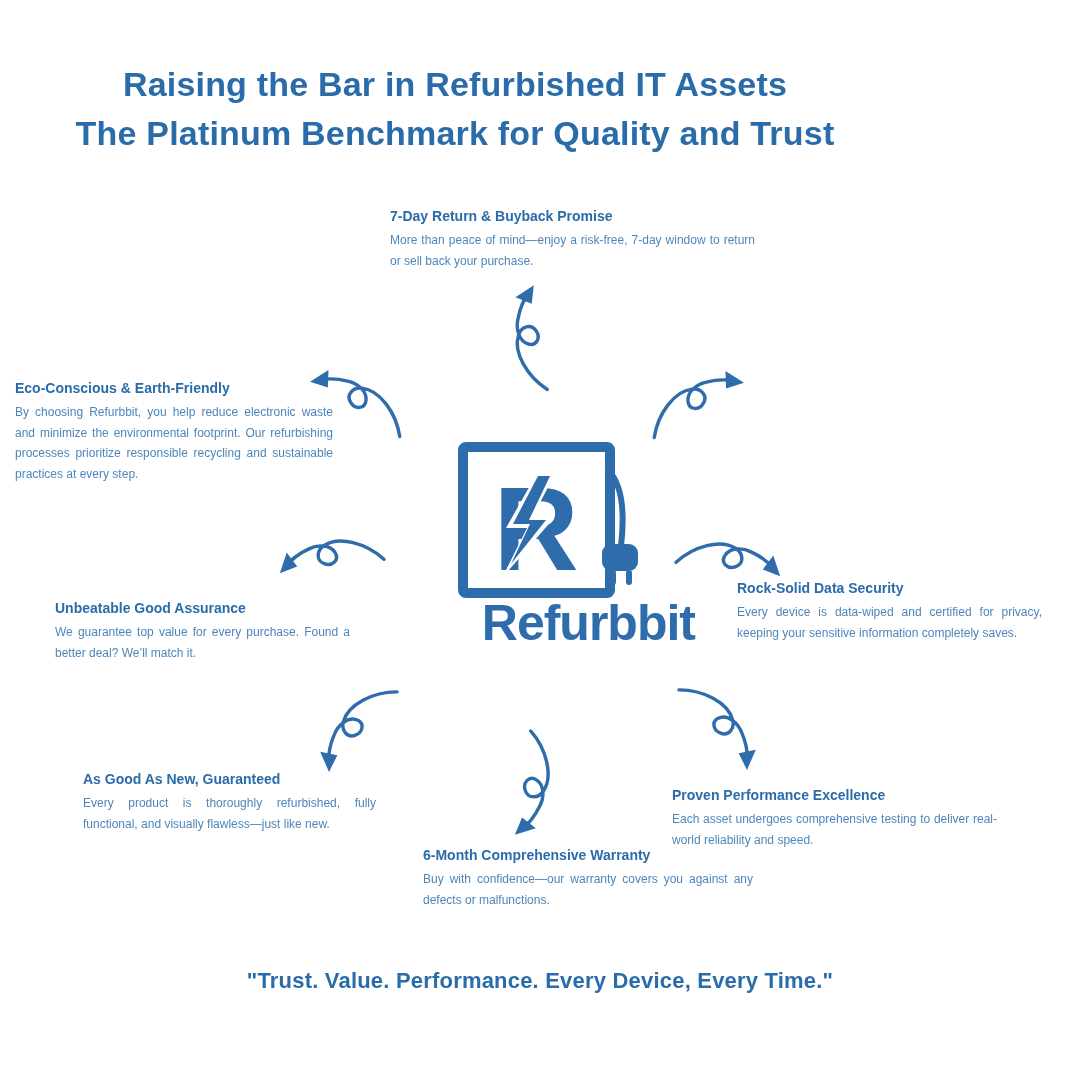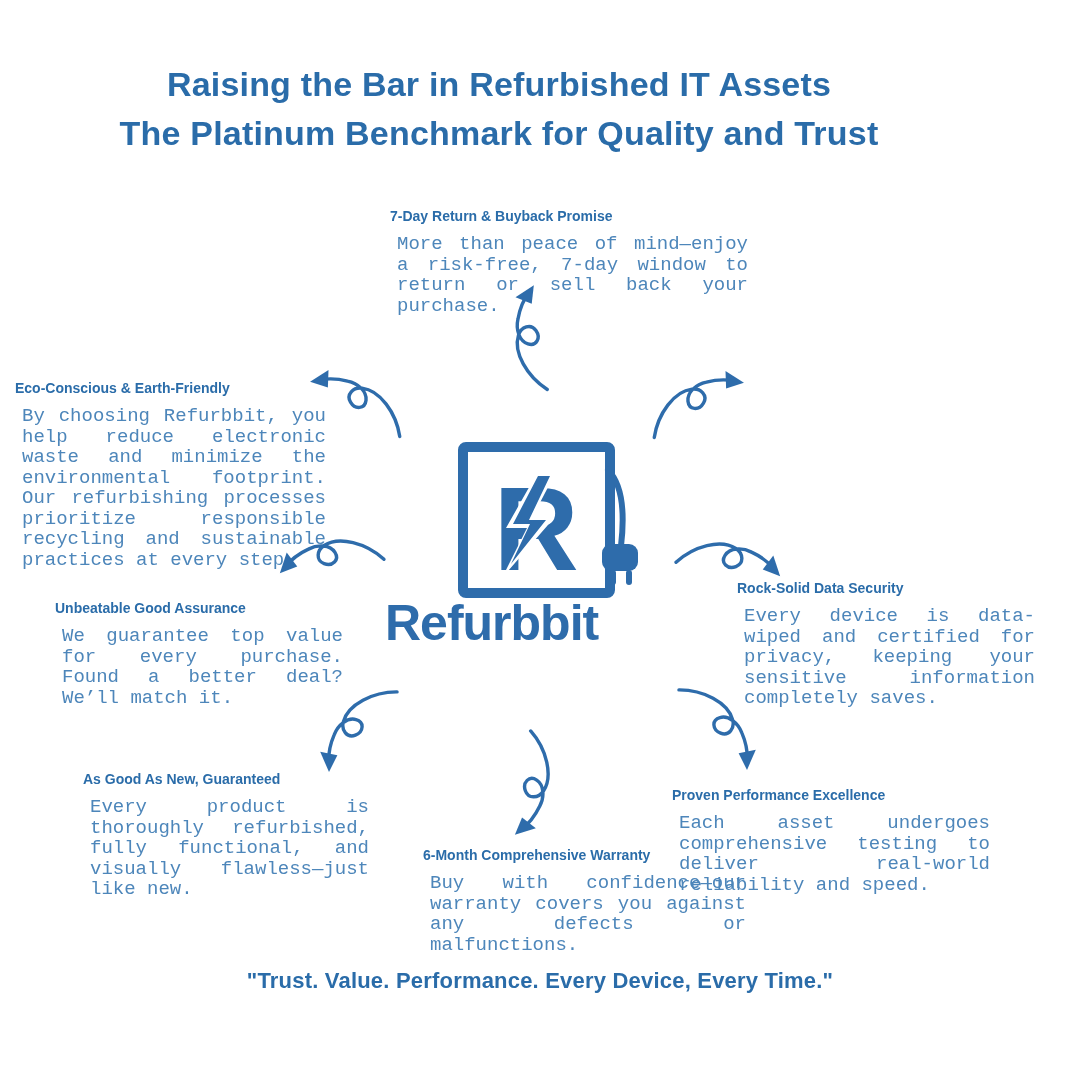--- a/index.html
+++ b/index.html
@@ -3,42 +3,42 @@
 <meta charset="utf-8">
 <style>
   html,body{margin:0;padding:0;background:#ffffff;}
   .canvas{
     position:relative;width:1080px;height:1080px;background:#ffffff;
     font-family:"Liberation Sans",sans-serif;overflow:hidden;
   }
   
   .title{
     position:absolute;top:60px;left:0;width:910px;text-align:center;
-    color:#2a6ca9;font-weight:700;font-size:34px;line-height:49px;letter-spacing:.2px;padding-left:44px;
+    color:#2a6ca9;font-weight:700;font-size:34px;line-height:49px;letter-spacing:.2px;
   }
   
   .feature{position:absolute;}
   .feature h3{
     margin:0 0 3px 0;color:#2a6ca9;font-size:14px;font-weight:700;line-height:21px;
   }
   .feature p{
-    margin:7px;color:#4d86ba;font-size:19px;line-height:20.5px;text-align:justify;font-family:Liberation Mono, monospace;
+    margin:0;color:#4d86ba;font-size:12px;line-height:20.5px;text-align:justify;
   }
   .f-return   {left:390px;top:206px;width:365px;}
   .f-greener  {left:740px;top:363px;width:332px;}
   .f-security {left:737px;top:578px;width:305px;}
   .f-performance{left:672px;top:785px;width:325px;}
   .f-warranty {left:423px;top:845px;width:330px;}
   .f-goodasnew{left:83px; top:769px;width:293px;}
   .f-price    {left:55px; top:598px;width:295px;}
   .f-eco      {left:15px; top:378px;width:318px;}
   
   .logo-mark{position:absolute;left:450px;top:442px;width:190px;height:158px;}
   .wordmark{
-    position:absolute;left:385px;top:594px;width:310px;text-align:left;
+    position:absolute;left:385px;top:594px;width:310px;text-align:right;
     color:#2e6cab;font-size:50px;font-weight:700;letter-spacing:-1px;
   }
   
   .arrow{position:absolute;width:120px;height:60px;overflow:visible;}
   .arrow path{stroke:#2e6cab;stroke-width:3.4;fill:none;stroke-linecap:round;}
   .arrow .head{fill:#2e6cab;stroke:none;}
   .a-top        {left:467px;top:308px;transform:rotate(-99deg);}
   .a-upper-right{left:633px;top:368px;transform:rotate(-33deg);}
   .a-right      {left:671px;top:526px;transform:rotate(6deg);}
   .a-lower-right{left:664px;top:692px;transform:rotate(48deg);}

